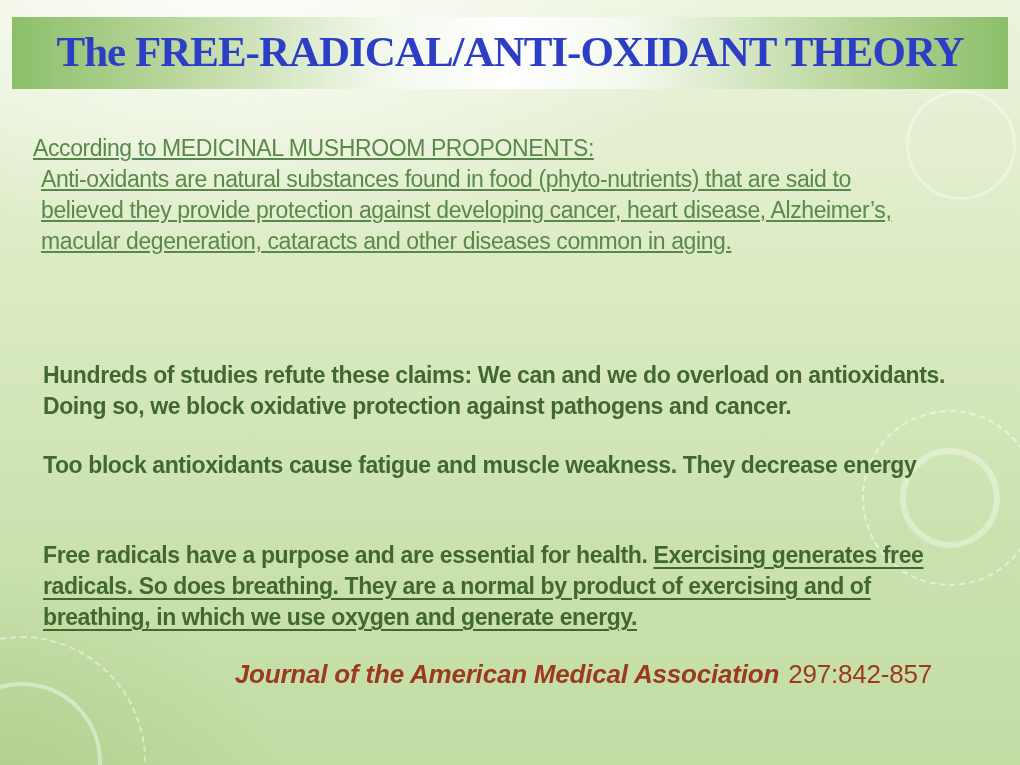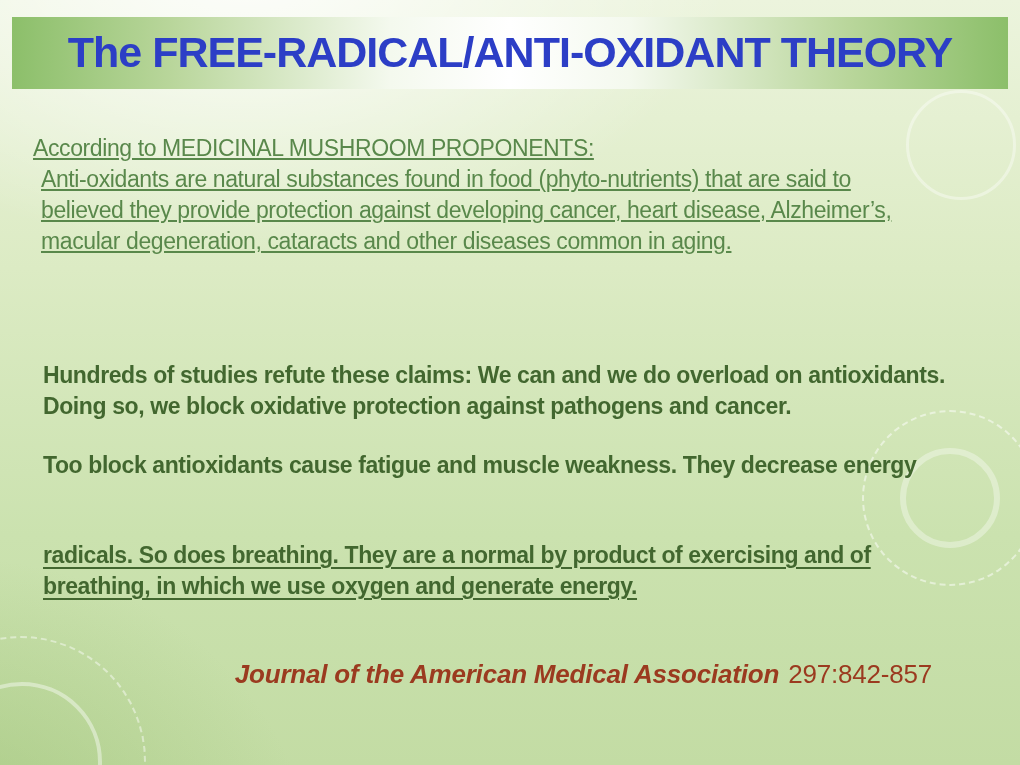--- a/index.html
+++ b/index.html
@@ -26,20 +26,21 @@
   .decor-bl-dash { left: -104px; top: 636px; width: 250px; height: 250px; border: 2px dashed rgba(255,255,255,0.45); }
 
   
   .banner {
     position: absolute;
     left: 12px; top: 17px;
     width: 996px; height: 72px;
     background: linear-gradient(90deg,
       #8cbf6a 0%, #b9d69b 16%, #f4f9ee 38%,
       #ffffff 50%, #f4f9ee 62%, #b9d69b 84%, #8cbf6a 100%);
+    font-family: Liberation Serif, serif;
   }
   .banner h1 {
     width: 100%; height: 72px;
     line-height: 70px;
     text-align: center;
     font-size: 43px;
     font-weight: bold;
     letter-spacing: -1px;
     color: #2c3ec6;
   }
@@ -110,20 +111,21 @@
   <div class="claim claim-1">
     <div class="textline">Hundreds of studies refute these claims: We can and we do overload on antioxidants.</div>
     <div class="textline">Doing so, we block oxidative protection against pathogens and cancer.</div>
   </div>
 
   <div class="claim claim-2">
     <div class="textline">Too block antioxidants cause fatigue and muscle weakness. They decrease energy</div>
   </div>
 
   <div class="claim claim-3">
+    <div class="textline"><span>Free radicals have a purpose and are essential for health. </span><span class="u">Exercising generates free</span></div>
     <div class="textline u">radicals. So does breathing. They are a normal by product of exercising and of</div>
     <div class="textline u">breathing, in which we use oxygen and generate energy.</div>
   </div>
 
   <div class="citation">
     <span class="journal">Journal of the American Medical Association</span><span>297:842-857</span>
   </div>
 
 </div>
 

